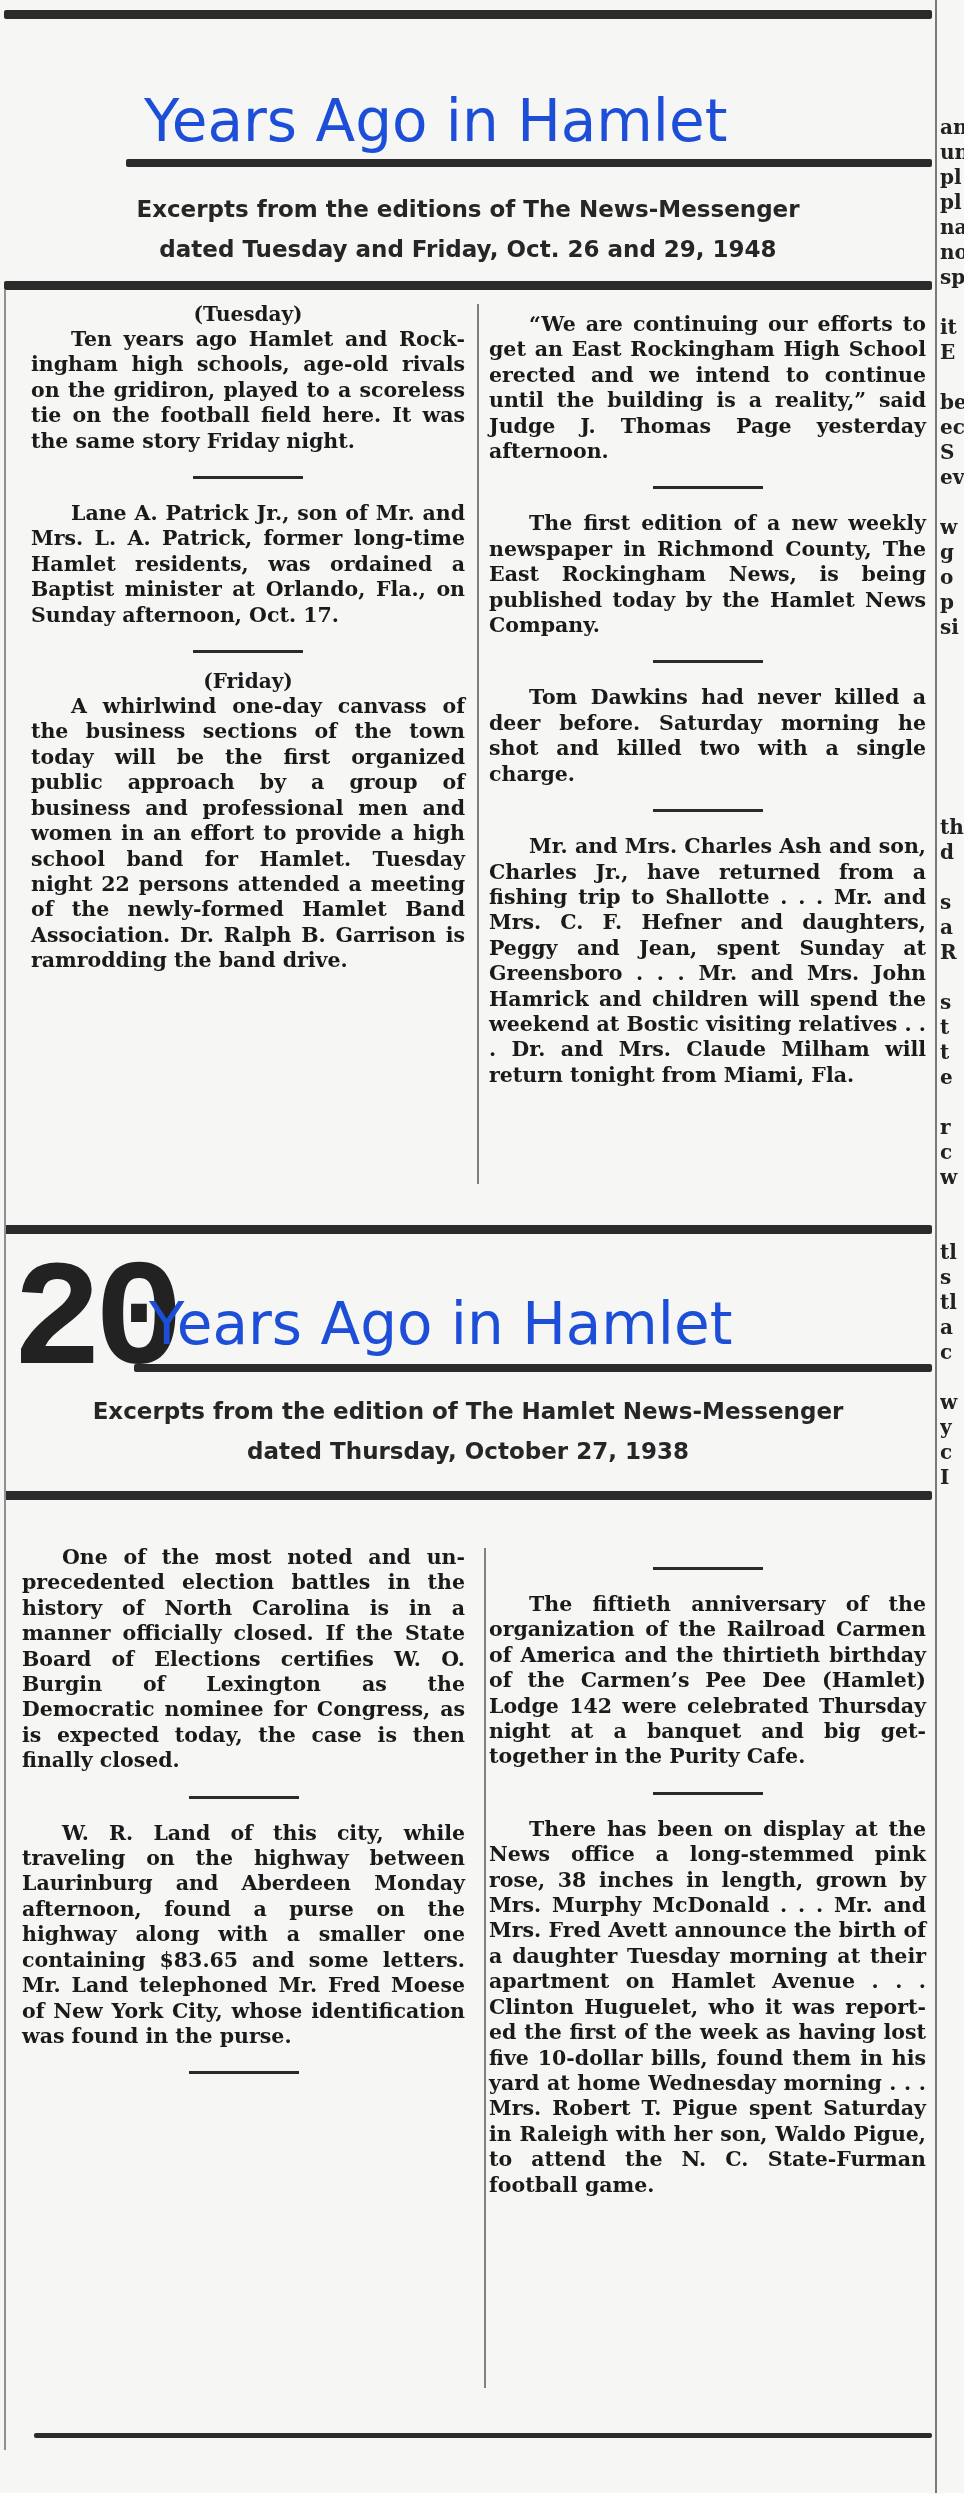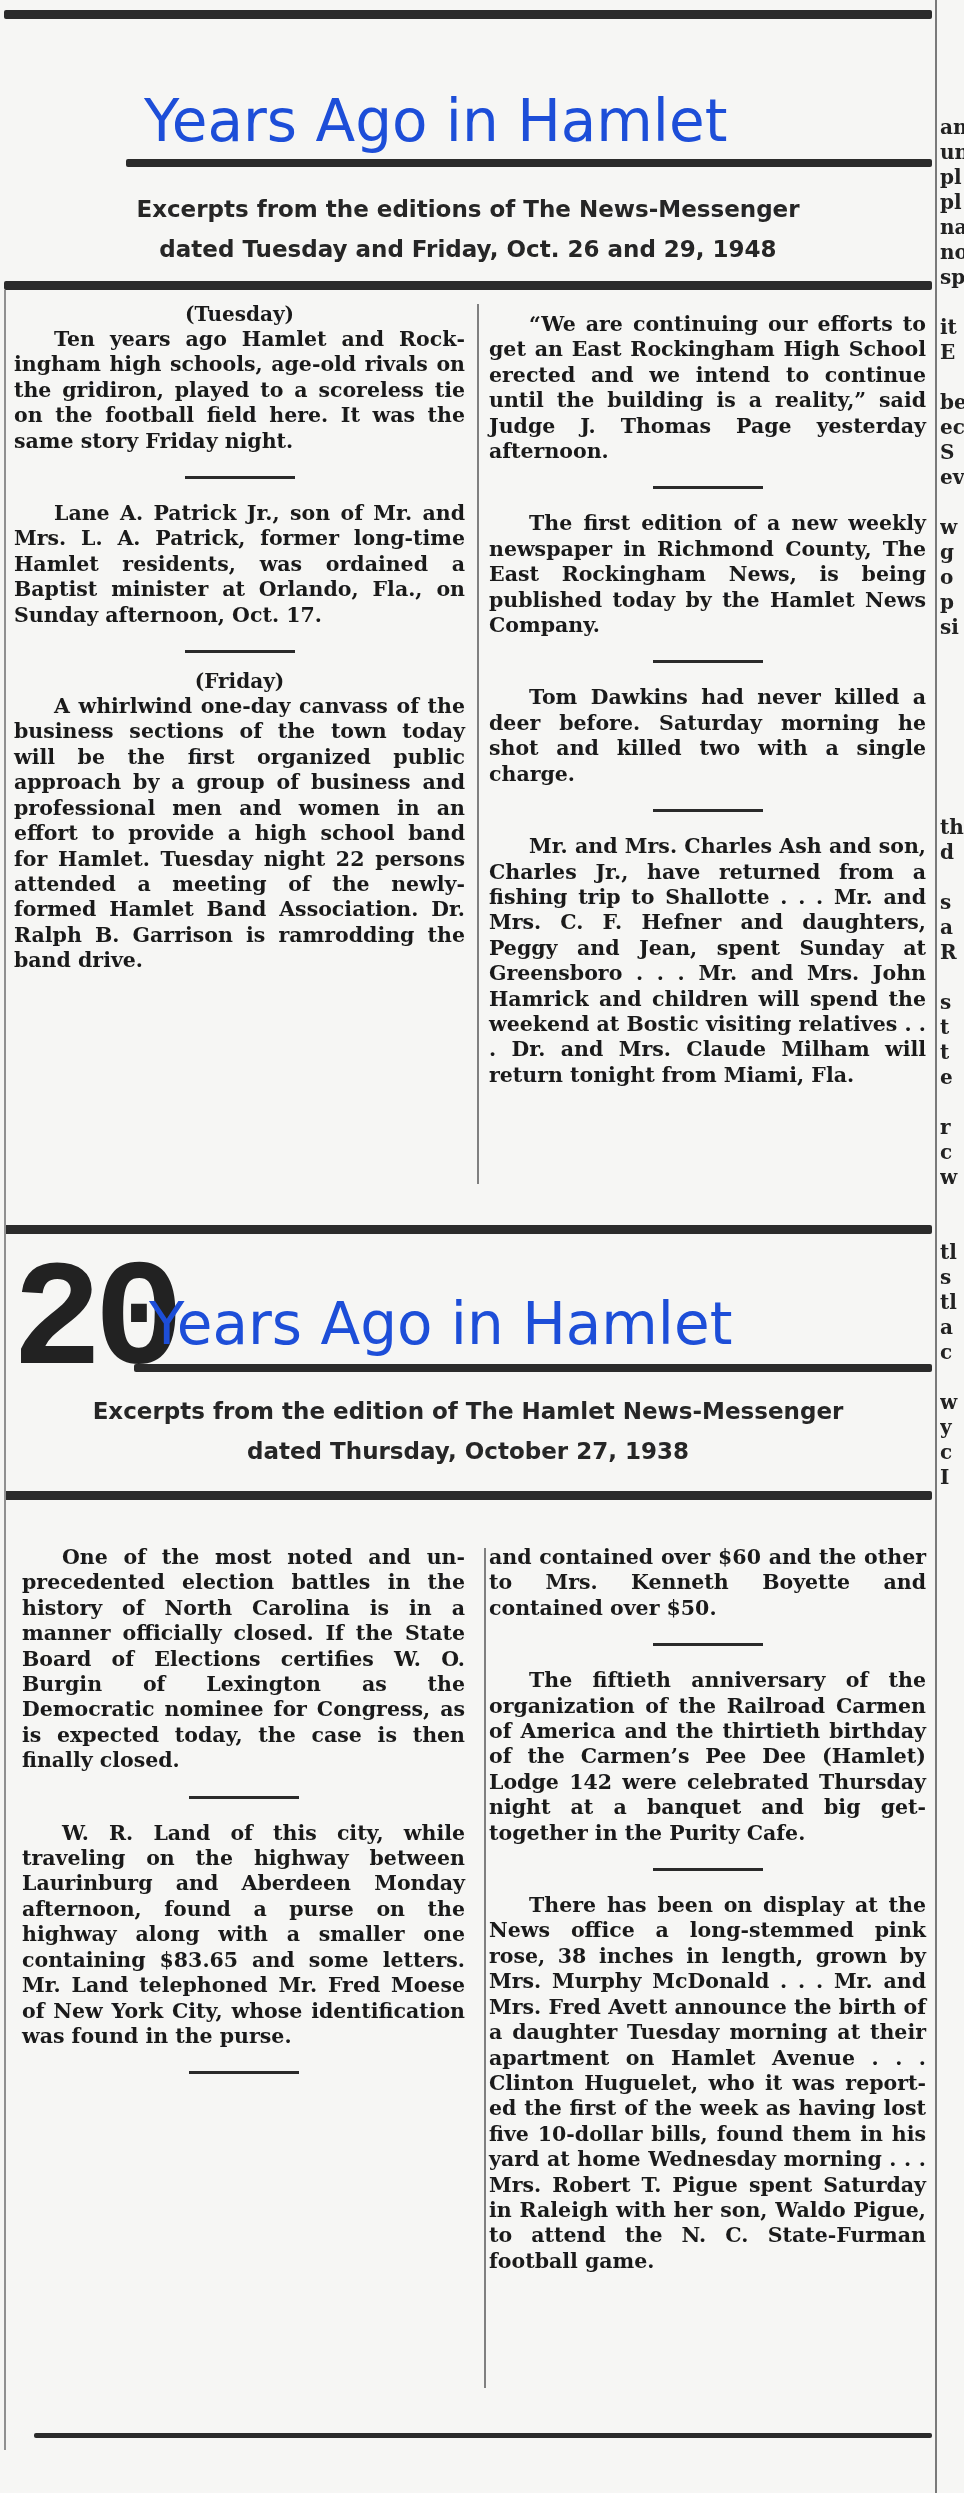--- a/index.html
+++ b/index.html
@@ -16,21 +16,21 @@
   .section { position: absolute; left: 4px; width: 928px; }
   .thick-rule { height: 9px; background: #2b2b2b; border-radius: 2px; }
   .head { position: relative; height: 150px; }
   .big-num { position: absolute; left: 20px; top: 10px; font-family: "DejaVu Sans", "Liberation Sans", sans-serif; font-weight: bold; font-size: 150px; line-height: 150px; letter-spacing: -8px; color: #222; }
   .title { position: absolute; font-family: "DejaVu Sans", "Liberation Sans", sans-serif; font-weight: normal; font-size: 58px; color: #1d4ed8; letter-spacing: 0px; white-space: nowrap; }
   .title-rule { position: absolute; height: 8px; background: #2b2b2b; border-radius: 2px; }
   .subhead { font-family: "DejaVu Sans", "Liberation Sans", sans-serif; font-weight: bold; font-size: 23px; line-height: 40px; text-align: center; color: #262626; }
 
   .cols { position: relative; display: flex; }
   .col { position: relative; padding: 0 6px; }
-  .col-left { width: 473px; padding-left: 10px; padding-right: 12px; }
+  .col-left { width: 473px; padding-left: 27px; padding-right: 12px; }
   .col-right { width: 455px; padding-left: 12px; padding-right: 6px; }
   .col-divider { position: absolute; top: 14px; width: 2px; background: #808080; }
 
   .para { font-size: 20.5px; line-height: 25.4px; text-align: justify; font-weight: bold; text-indent: 40px; hyphens: manual; }
   .para.light { font-weight: normal; }
   .day-label { font-size: 20px; font-weight: bold; text-align: center; line-height: 25px; margin-top: 6px; }
   .short-rule { width: 110px; height: 3px; background: #2a2a2a; margin: 22px auto 22px; }
   .left-border { position: absolute; left: 0; width: 2px; background: #909090; }
 </style>
 </head>
@@ -145,21 +145,20 @@
       <div class="col col-left" style="padding-left:18px;">
         <div style="height:45px;"></div>
         <p class="para">One of the most noted and un­precedented election battles in the history of North Carolina is in a manner officially closed. If the State Board of Elections certi­fies W. O. Burgin of Lexington as the Democratic nominee for Con­gress, as is expected today, the case is then finally closed.</p>
         <div class="short-rule"></div>
         <p class="para">W. R. Land of this city, while traveling on the highway between Laurinburg and Aberdeen Mon­day afternoon, found a purse on the highway along with a smaller one containing $83.65 and some letters. Mr. Land telephoned Mr. Fred Moese of New York City, whose identification was found in the purse.</p>
         <div class="short-rule"></div>
       </div>
       <div class="col-divider" style="left:480px; top:48px; height:840px;"></div>
       <div class="col col-right">
         <div style="height:45px;"></div>
-        <p class="para" style="text-indent:0;">and contained over $60 and the other to Mrs. Kenneth Boyette and contained over $50.</p>
         <div class="short-rule"></div>
         <p class="para">The fiftieth anniversary of the organization of the Railroad Car­men of America and the thirtieth birthday of the Carmen’s Pee Dee (Hamlet) Lodge 142 were cele­brated Thursday night at a ban­quet and big get-together in the Purity Cafe.</p>
         <div class="short-rule"></div>
         <p class="para">There has been on display at the News office a long-stemmed pink rose, 38 inches in length, grown by Mrs. Murphy McDon­ald . . . Mr. and Mrs. Fred Avett announce the birth of a daughter Tuesday morning at their apart­ment on Hamlet Avenue . . . Clin­ton Huguelet, who it was report­ed the first of the week as having lost five 10-dollar bills, found them in his yard at home Wednes­day morning . . . Mrs. Robert T. Pigue spent Saturday in Raleigh with her son, Waldo Pigue, to at­tend the N. C. State-Furman foot­ball game.</p>
       </div>
     </div>
     <div class="thick-rule" style="position:absolute; left:30px; width:898px; top:1208px; height:5px;"></div>
   </section>
 
 </div>

